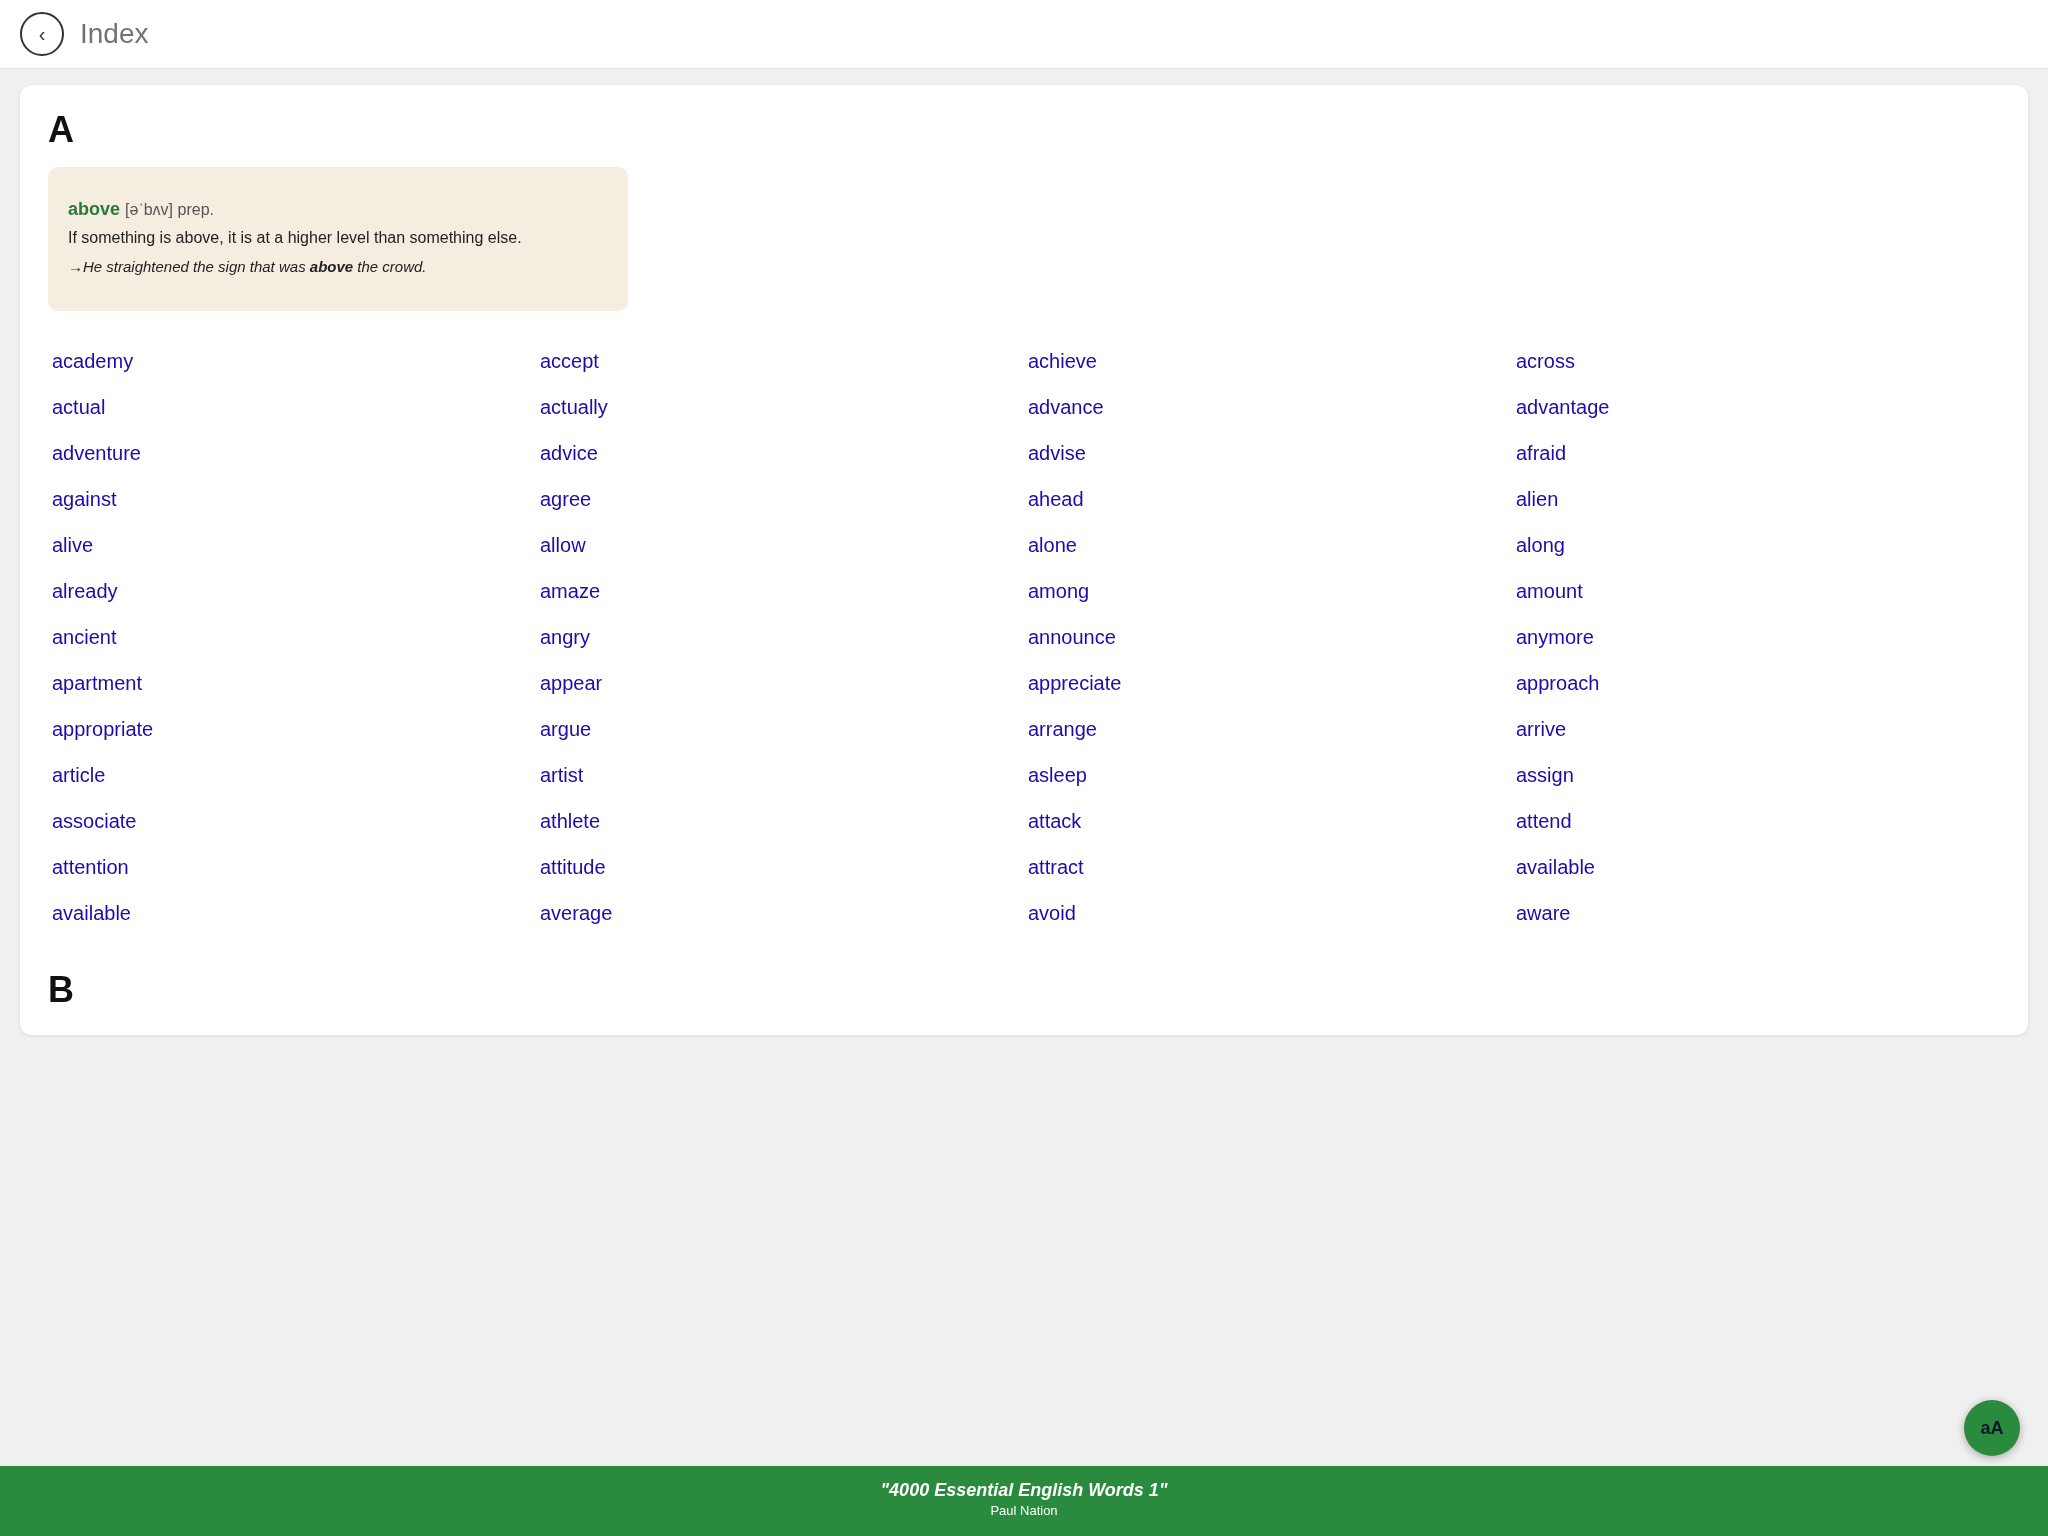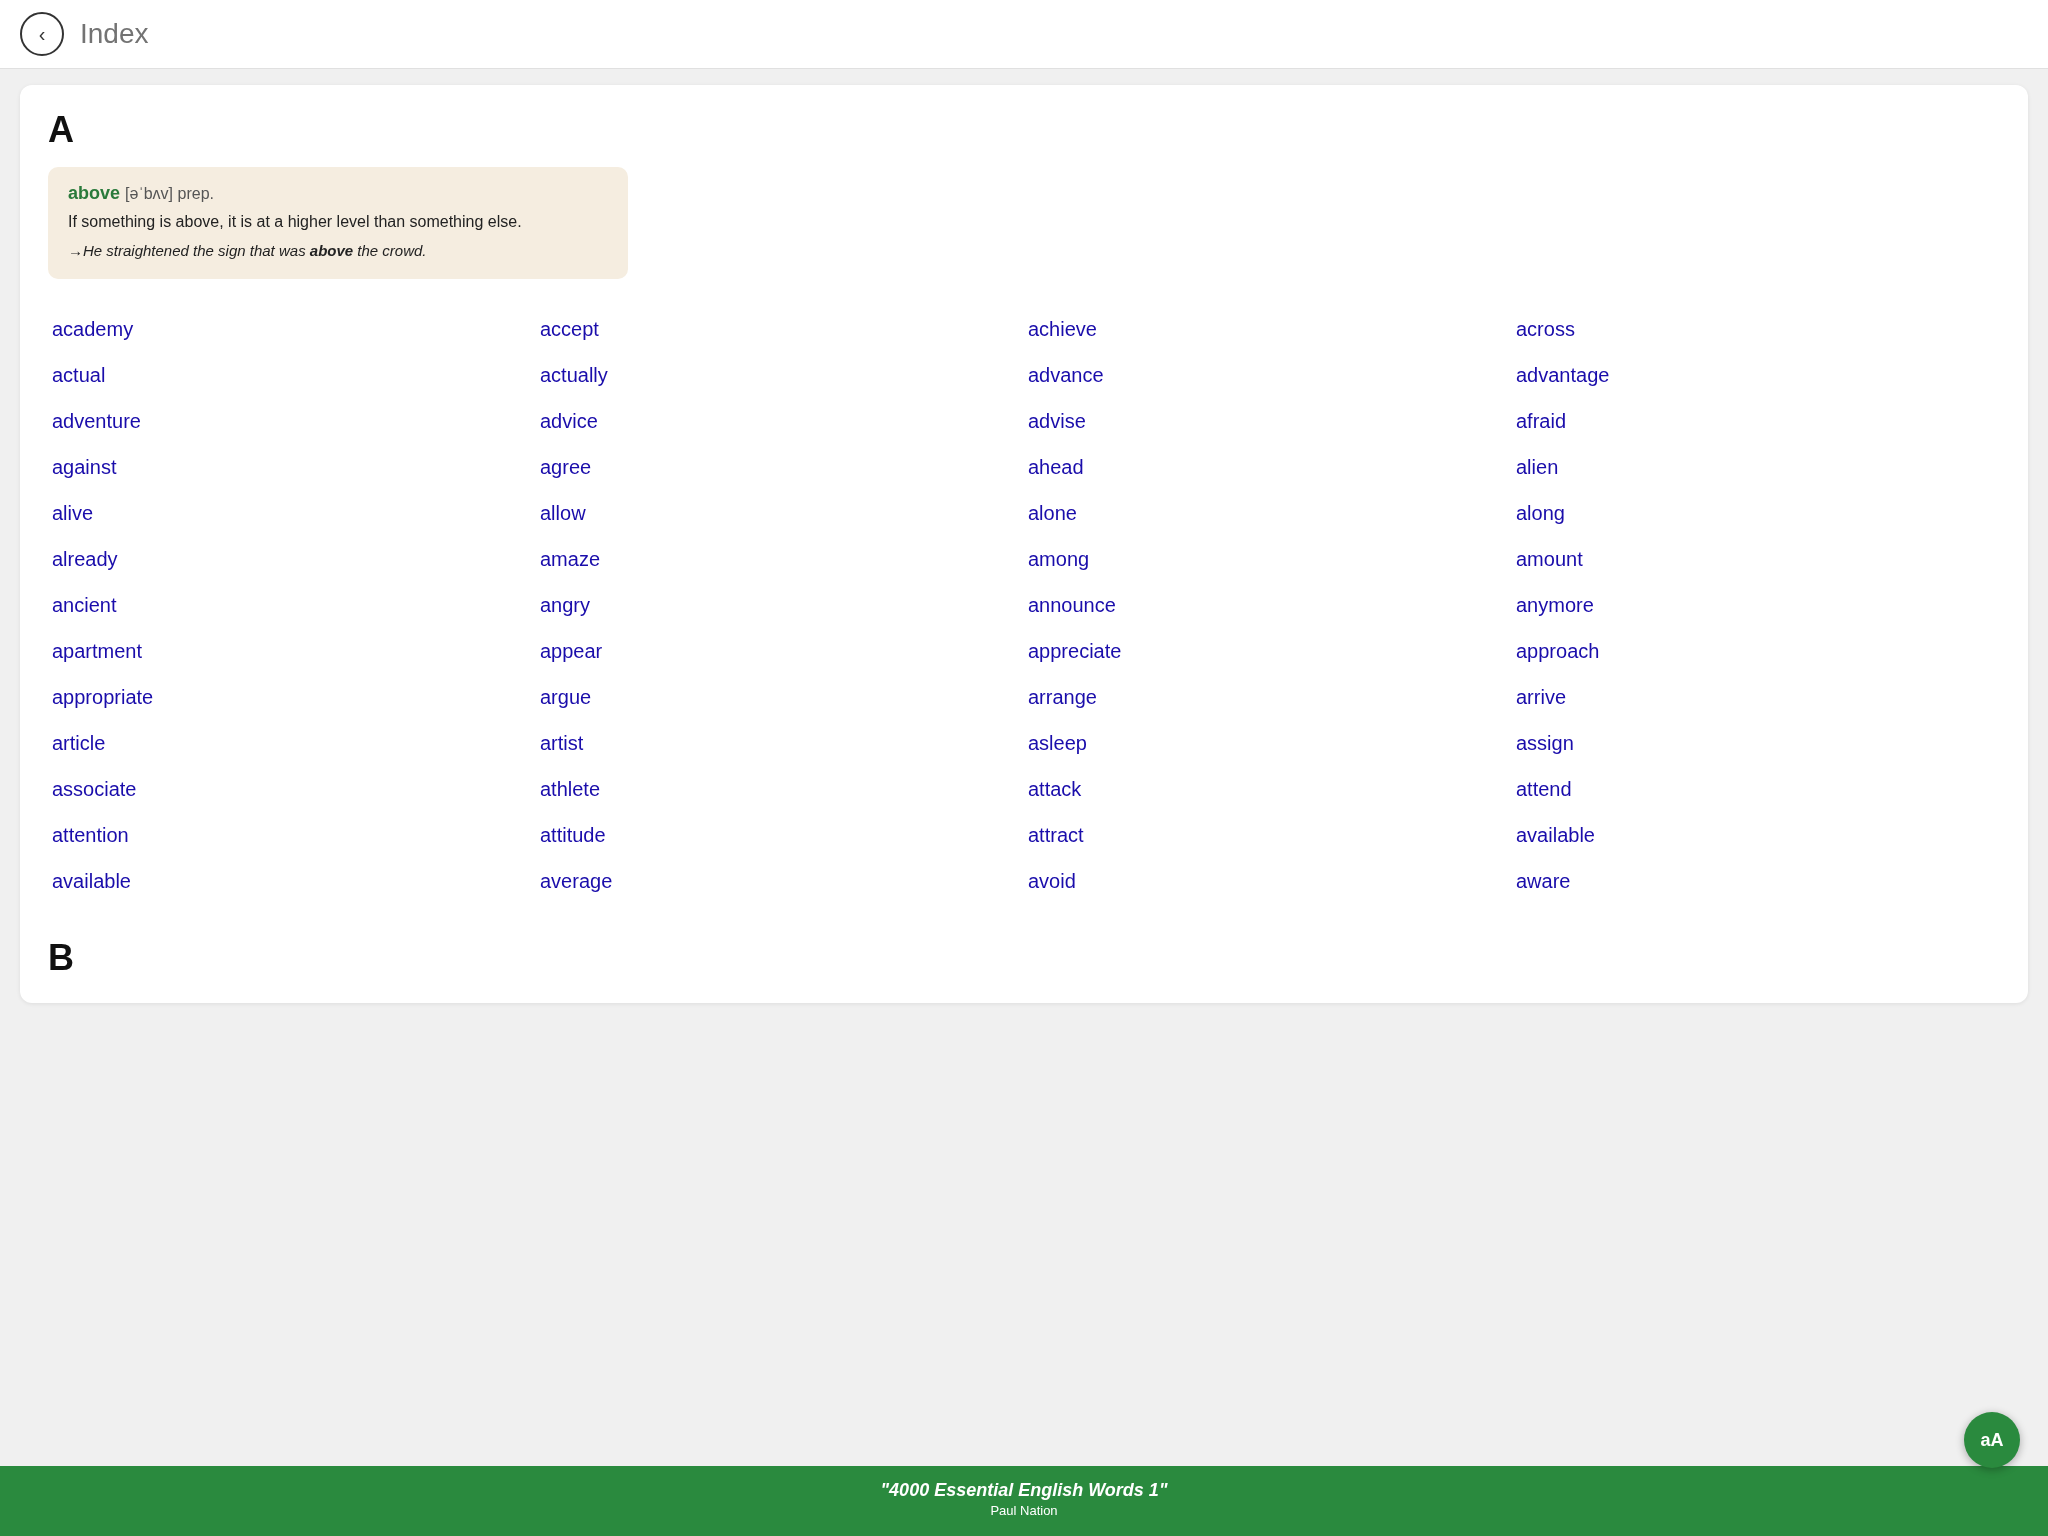--- a/index.html
+++ b/index.html
@@ -59,21 +59,21 @@
       font-size: 36px;
       font-weight: 700;
       color: #111;
       margin-bottom: 16px;
     }
 
     
     #featured-word-box {
       background: #f5ede0;
       border-radius: 10px;
-      padding: 16px 20px;
+      padding: 32px 20px;
       margin-bottom: 28px;
       max-width: 580px;
     }
     #featured-word-title {
       font-size: 18px;
       font-weight: 700;
       color: #2a7a3b;
       margin-bottom: 6px;
     }
     #featured-word-phonetic {
@@ -139,31 +139,31 @@
     }
     #bottom-author {
       font-size: 13px;
       font-weight: 400;
       margin-top: 2px;
     }
 
     
     #aa-button {
       position: fixed;
-      bottom: 68px;
+      bottom: 80px;
       right: 28px;
       width: 56px;
       height: 56px;
       background: #2a8a3e;
       border-radius: 50%;
       display: flex;
       align-items: center;
       justify-content: center;
       cursor: pointer;
-      color: #ffffff;
+      color: #0f172a;
       font-size: 18px;
       font-weight: 700;
       z-index: 200;
       box-shadow: 0 2px 8px rgba(0,0,0,0.3);
     }
   </style>
 </head>
 <body>
 
 <div id="header">

